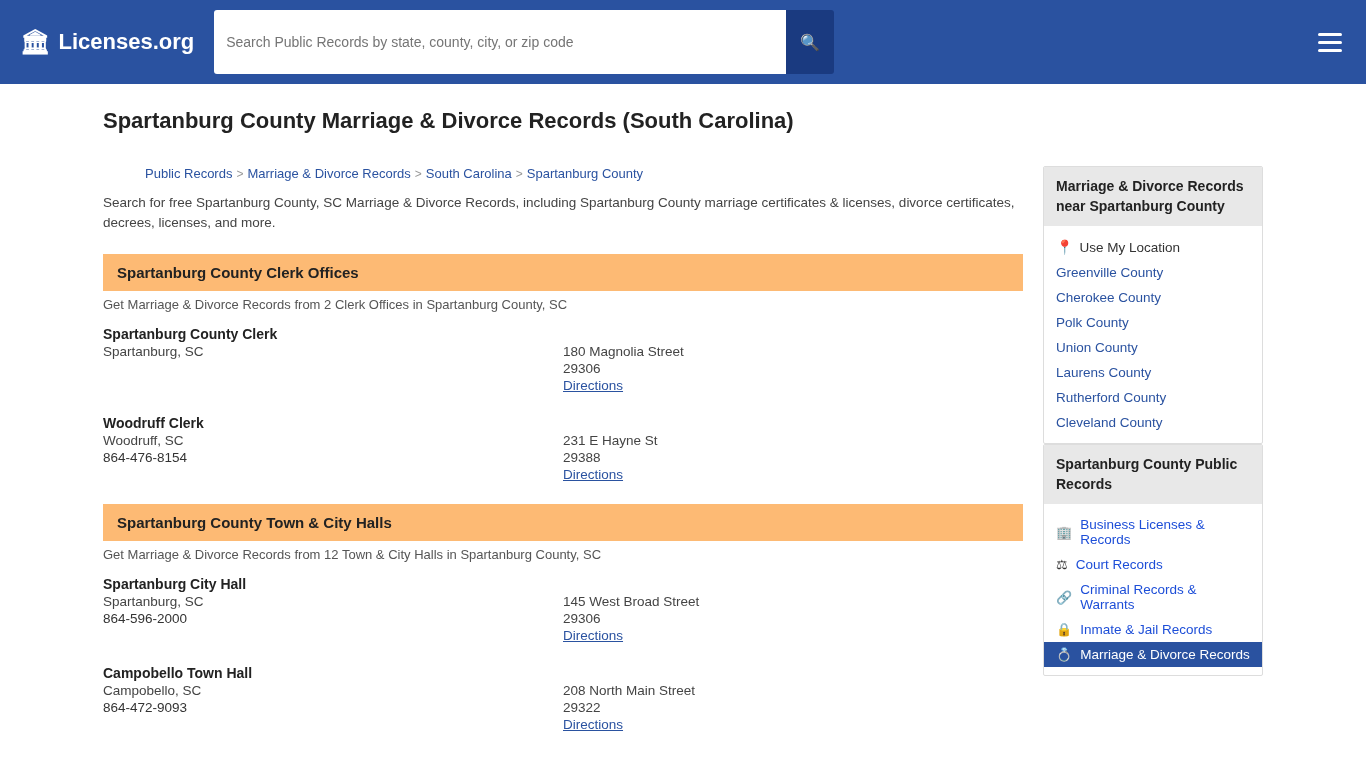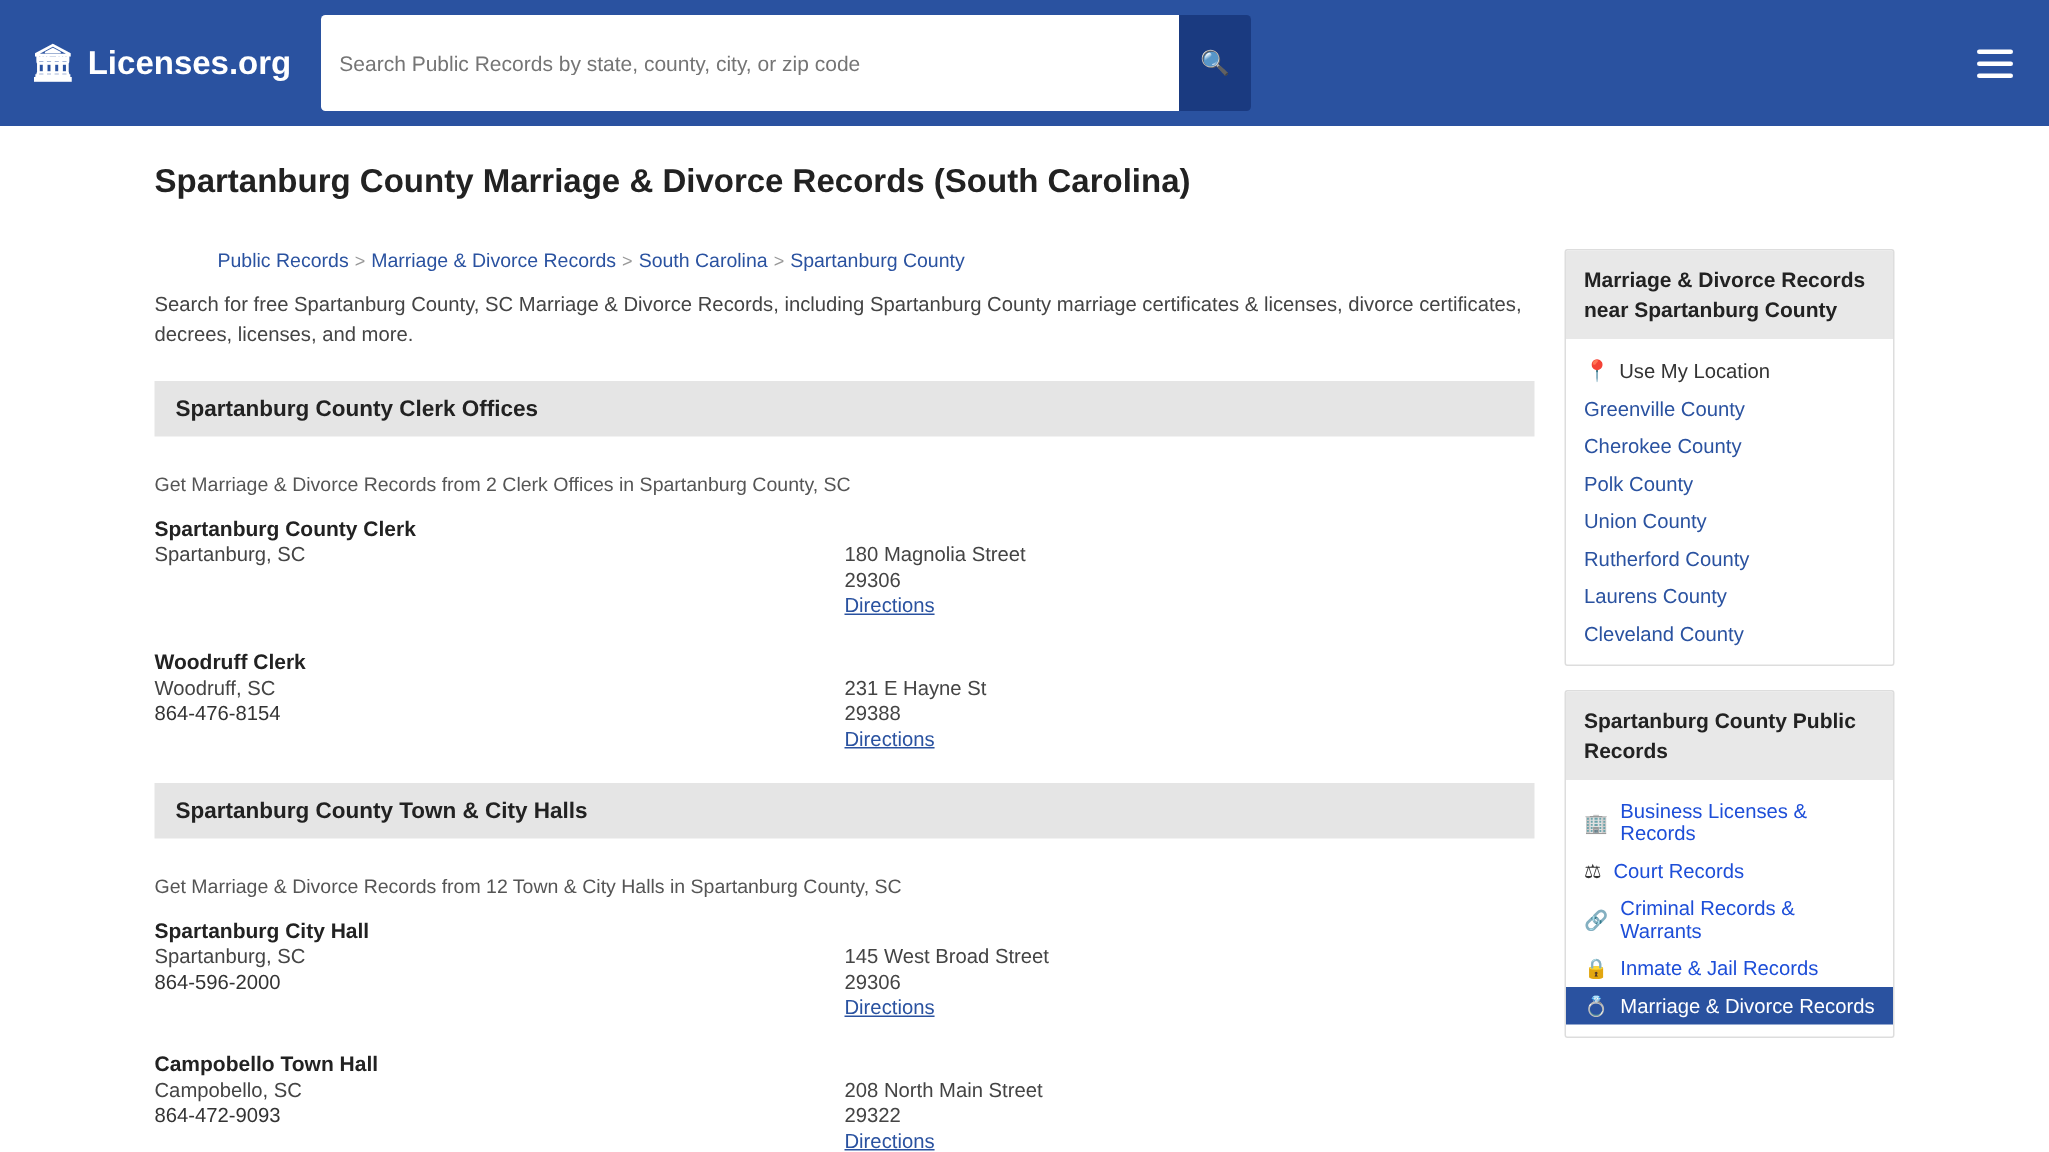--- a/index.html
+++ b/index.html
@@ -114,26 +114,26 @@
     
     .description {
       font-size: 13.5px;
       color: #444;
       margin-bottom: 20px;
       line-height: 1.5;
     }
 
     
     .section-header {
-      background: #e5e5e5;
+      background: #fdba74;
       padding: 10px 14px;
       font-size: 15px;
       font-weight: bold;
       color: #222;
-      margin-bottom: 24px;
+      margin-bottom: 6px;
     }
     .section-desc {
       font-size: 13px;
       color: #555;
       margin-bottom: 14px;
     }
 
     
     .record-entry {
       margin-bottom: 22px;
@@ -161,21 +161,20 @@
     .directions-link {
       color: #2a52a0;
       text-decoration: underline;
       font-size: 13.5px;
       cursor: pointer;
     }
 
     
     .sidebar-box {
       border: 1px solid #ddd;
-      margin-bottom: 16px;
       border-radius: 2px;
       overflow: hidden;
     }
     .sidebar-box-header {
       background: #e8e8e8;
       padding: 10px 12px;
       font-size: 14px;
       font-weight: bold;
       color: #222;
       line-height: 1.4;
@@ -347,22 +346,22 @@
         <div class="sidebar-box-header">Marriage &amp; Divorce Records near Spartanburg County</div>
         <ul class="sidebar-box-list">
           <li class="use-location">
             <span class="pin-icon">📍</span>
             <span>Use My Location</span>
           </li>
           <li><a href="#">Greenville County</a></li>
           <li><a href="#">Cherokee County</a></li>
           <li><a href="#">Polk County</a></li>
           <li><a href="#">Union County</a></li>
+          <li><a href="#">Laurens County</a></li>
           <li><a href="#">Rutherford County</a></li>
-          <li><a href="#">Laurens County</a></li>
           <li><a href="#">Cleveland County</a></li>
         </ul>
       </div>
 
       <div class="sidebar-box">
         <div class="sidebar-box-header">Spartanburg County Public Records</div>
         <ul class="sidebar-records-list">
           <li>
             <span class="record-icon">🏢</span>
             <a href="#">Business Licenses &amp; Records</a>

